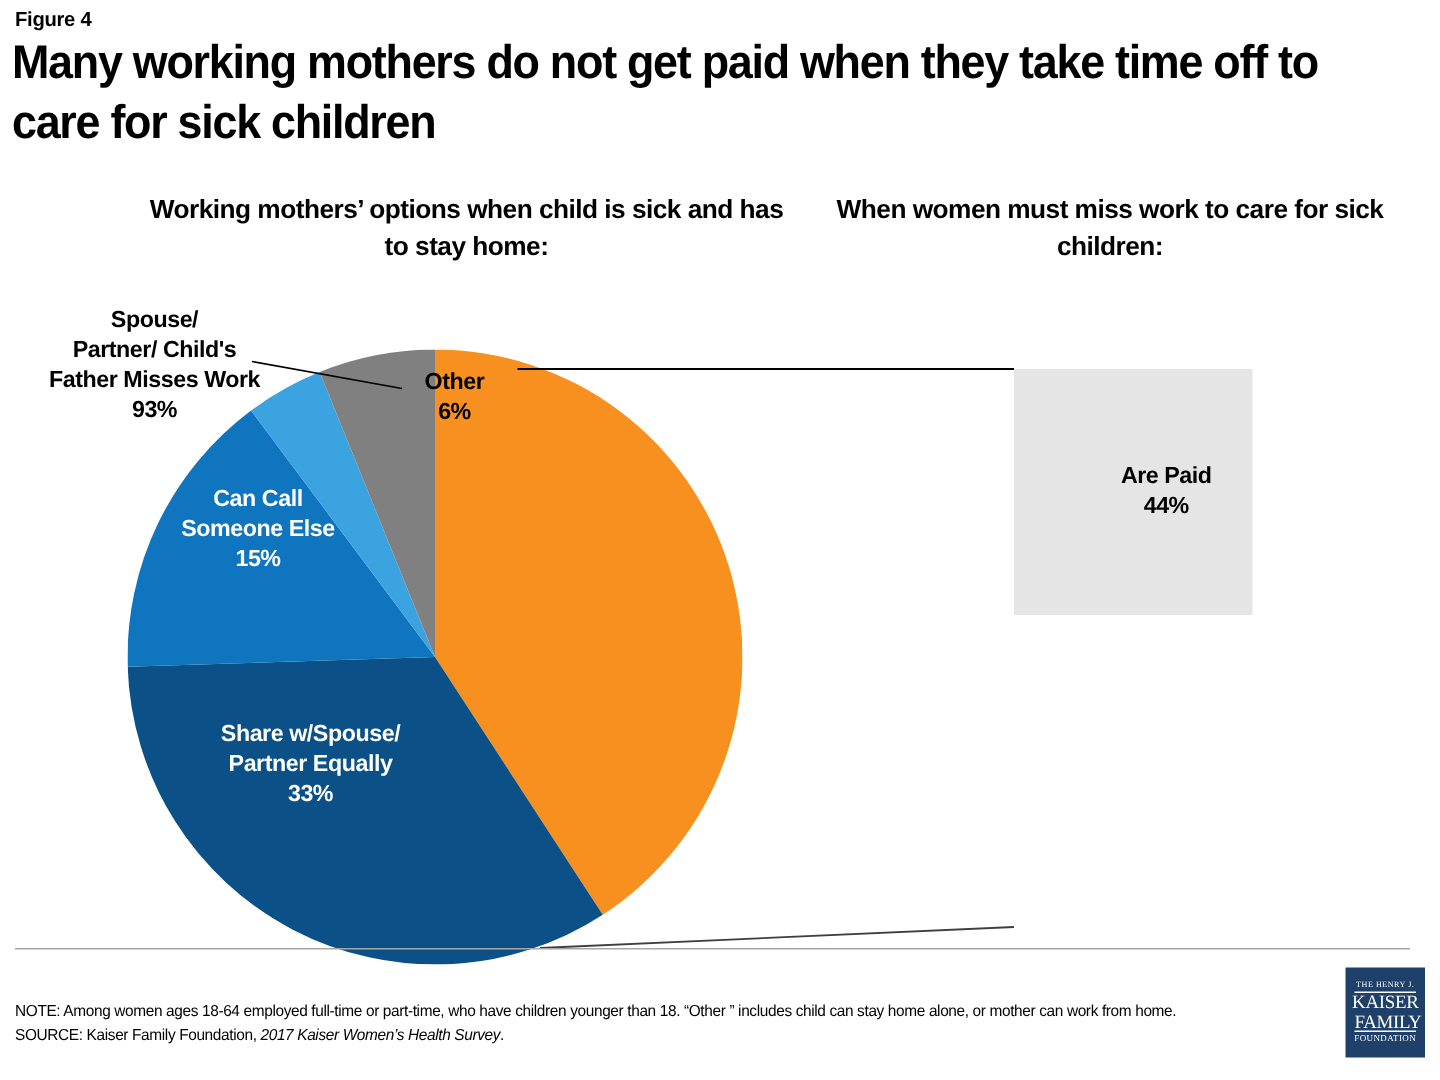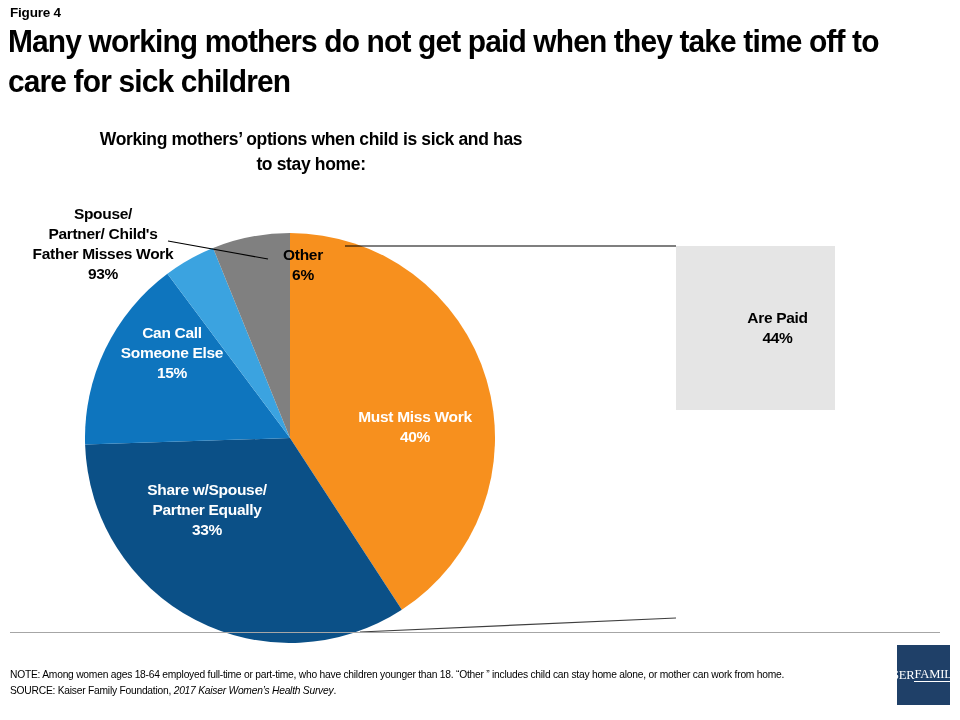--- a/index.html
+++ b/index.html
@@ -151,21 +151,21 @@
   #kff-logo {
     position: absolute;
     left: 897px;
     top: 645px;
     width: 53px;
     height: 60px;
     background: #1f4068;
     color: #ffffff;
     font-family: "Liberation Serif", serif;
     display: flex;
-    flex-direction: row;
+    flex-direction: column;
     align-items: center;
     justify-content: center;
     box-sizing: border-box;
     padding: 3px 2px;
   }
   #kff-logo .l1 {
     font-size: 5.4px;
     letter-spacing: 0.35px;
     padding-bottom: 1px;
     border-bottom: 0.6px solid #ffffff;
@@ -179,35 +179,34 @@
 </style>
 </head>
 <body>
 
 <div id="stage">
 
   <div id="figure-label">Figure 4</div>
   <div id="page-title">Many working mothers do not get paid when they take time off to care for sick children</div>
 
   <div id="left-subtitle" class="panel-subtitle">Working mothers’ options when child is sick and has to stay home:</div>
+  <div id="right-subtitle" class="panel-subtitle">When women must miss work to care for sick children:</div>
 
   <div id="pie-wrap">
     <svg id="pie-svg" viewBox="0 0 410 410">
       <g id="pie-slices">
           <path d="M 205 205 L 205 0 A 205 205 0 0 1 316.83465474816245 376.8080615028274 Z" fill="#f7901e"></path>
           <path d="M 205 205 L 316.83465474816245 376.8080615028274 A 205 205 0 0 1 0.10532567885897492 211.5705734021893 Z" fill="#0b5087"></path>
           <path d="M 205 205 L 0.10532567885897492 211.5705734021893 A 205 205 0 0 1 82.38734124930083 40.710207517068795 Z" fill="#0e75be"></path>
           <path d="M 205 205 L 82.38734124930083 40.710207517068795 A 205 205 0 0 1 128.07026399972824 14.982064744065553 Z" fill="#3ba3e0"></path>
           <path d="M 205 205 L 128.07026399972824 14.982064744065553 A 205 205 0 0 1 204.99999999999997 0 Z" fill="#808080"></path>
         </g>
     </svg>
   </div>
 
-  <div id="label-must-miss" class="slice-label on-dark">Must Miss Work
-40%</div>
   <div id="label-share" class="slice-label on-dark">Share w/Spouse/
 Partner Equally
 33%</div>
   <div id="label-can-call" class="slice-label on-dark">Can Call
 Someone Else
 15%</div>
   <div id="label-other" class="slice-label on-light">Other
 6%</div>
   <div id="label-spouse" class="slice-label on-light">Spouse/
 Partner/ Child's

